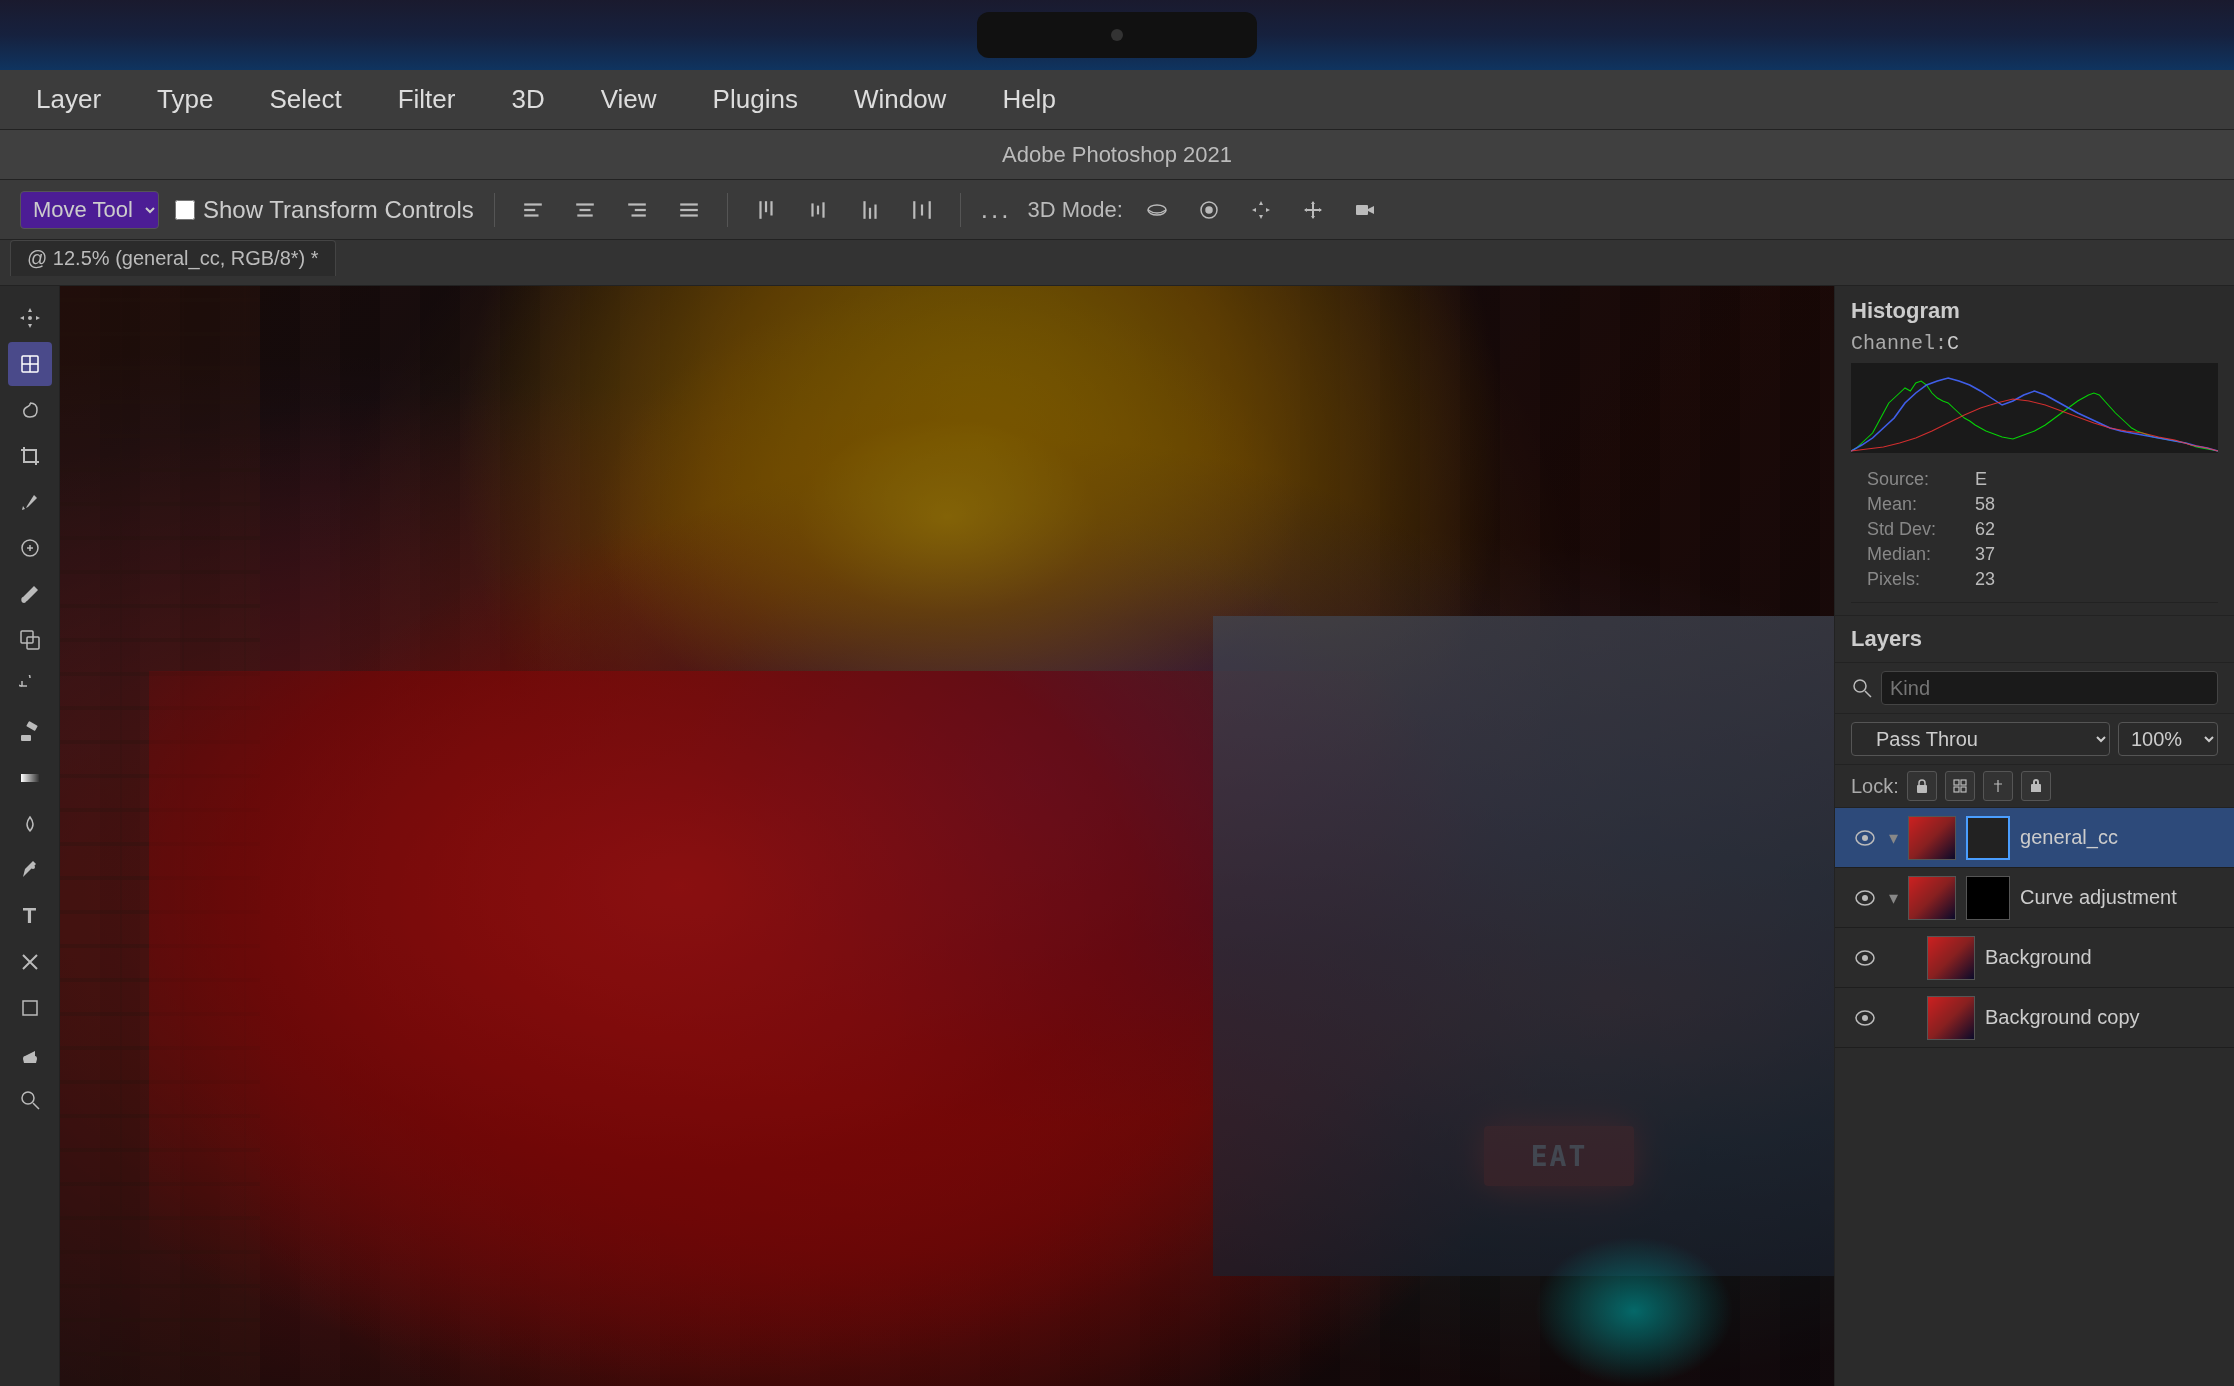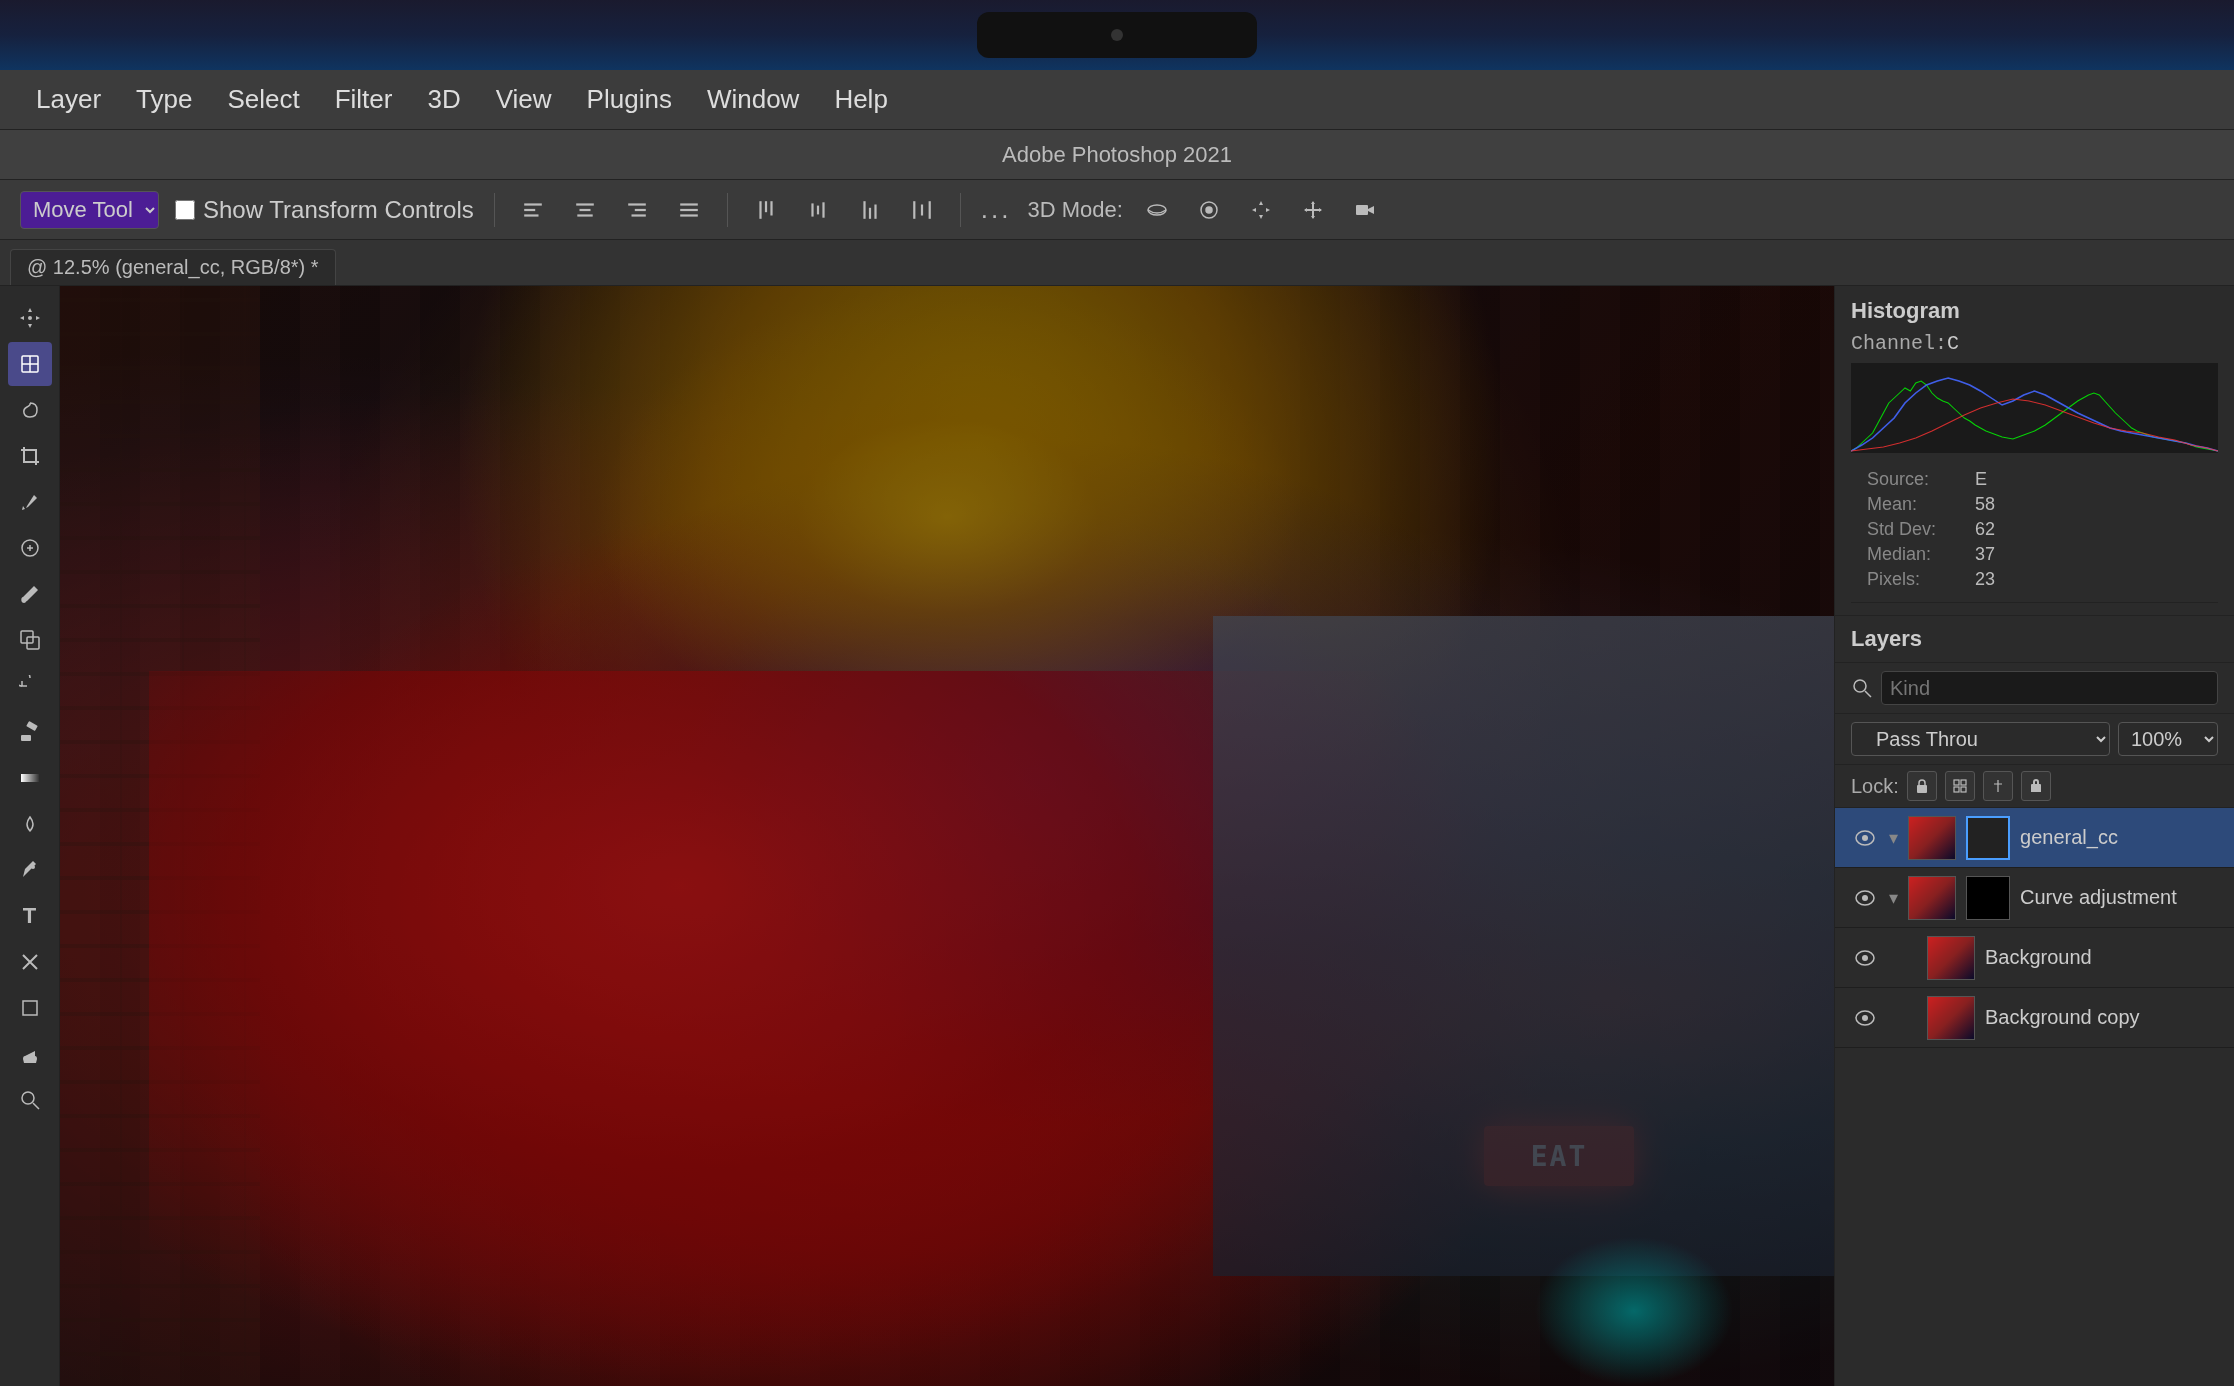--- a/index.html
+++ b/index.html
@@ -39,21 +39,21 @@
     }
 
     
     .menu-bar {
       width: 100%;
       height: 60px;
       background: #3c3c3c;
       display: flex;
       align-items: center;
       padding: 0 20px;
-      gap: 3px;
+      gap: 24px;
       border-bottom: 1px solid #222;
     }
     .menu-item {
       padding: 6px 16px;
       font-size: 26px;
       color: #ddd;
       cursor: pointer;
       border-radius: 4px;
       white-space: nowrap;
     }
@@ -132,21 +132,21 @@
       color: #bbb;
       margin-left: 0;
     }
 
     
     .doc-tab-bar {
       width: 100%;
       height: 46px;
       background: #333;
       display: flex;
-      align-items: flex-end;
+      align-items: flex-start;
       padding: 0 10px;
       border-bottom: 1px solid #222;
     }
     .doc-tab {
       font-size: 20px;
       color: #bbb;
       padding: 6px 16px;
       background: #2b2b2b;
       border-radius: 4px 4px 0 0;
       border: 1px solid #444;

